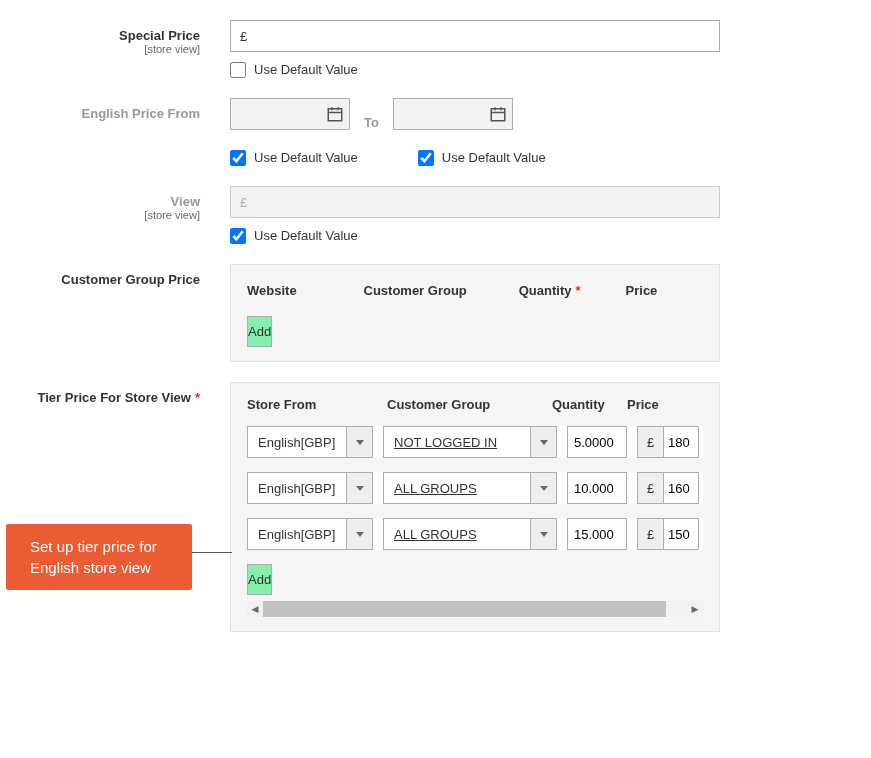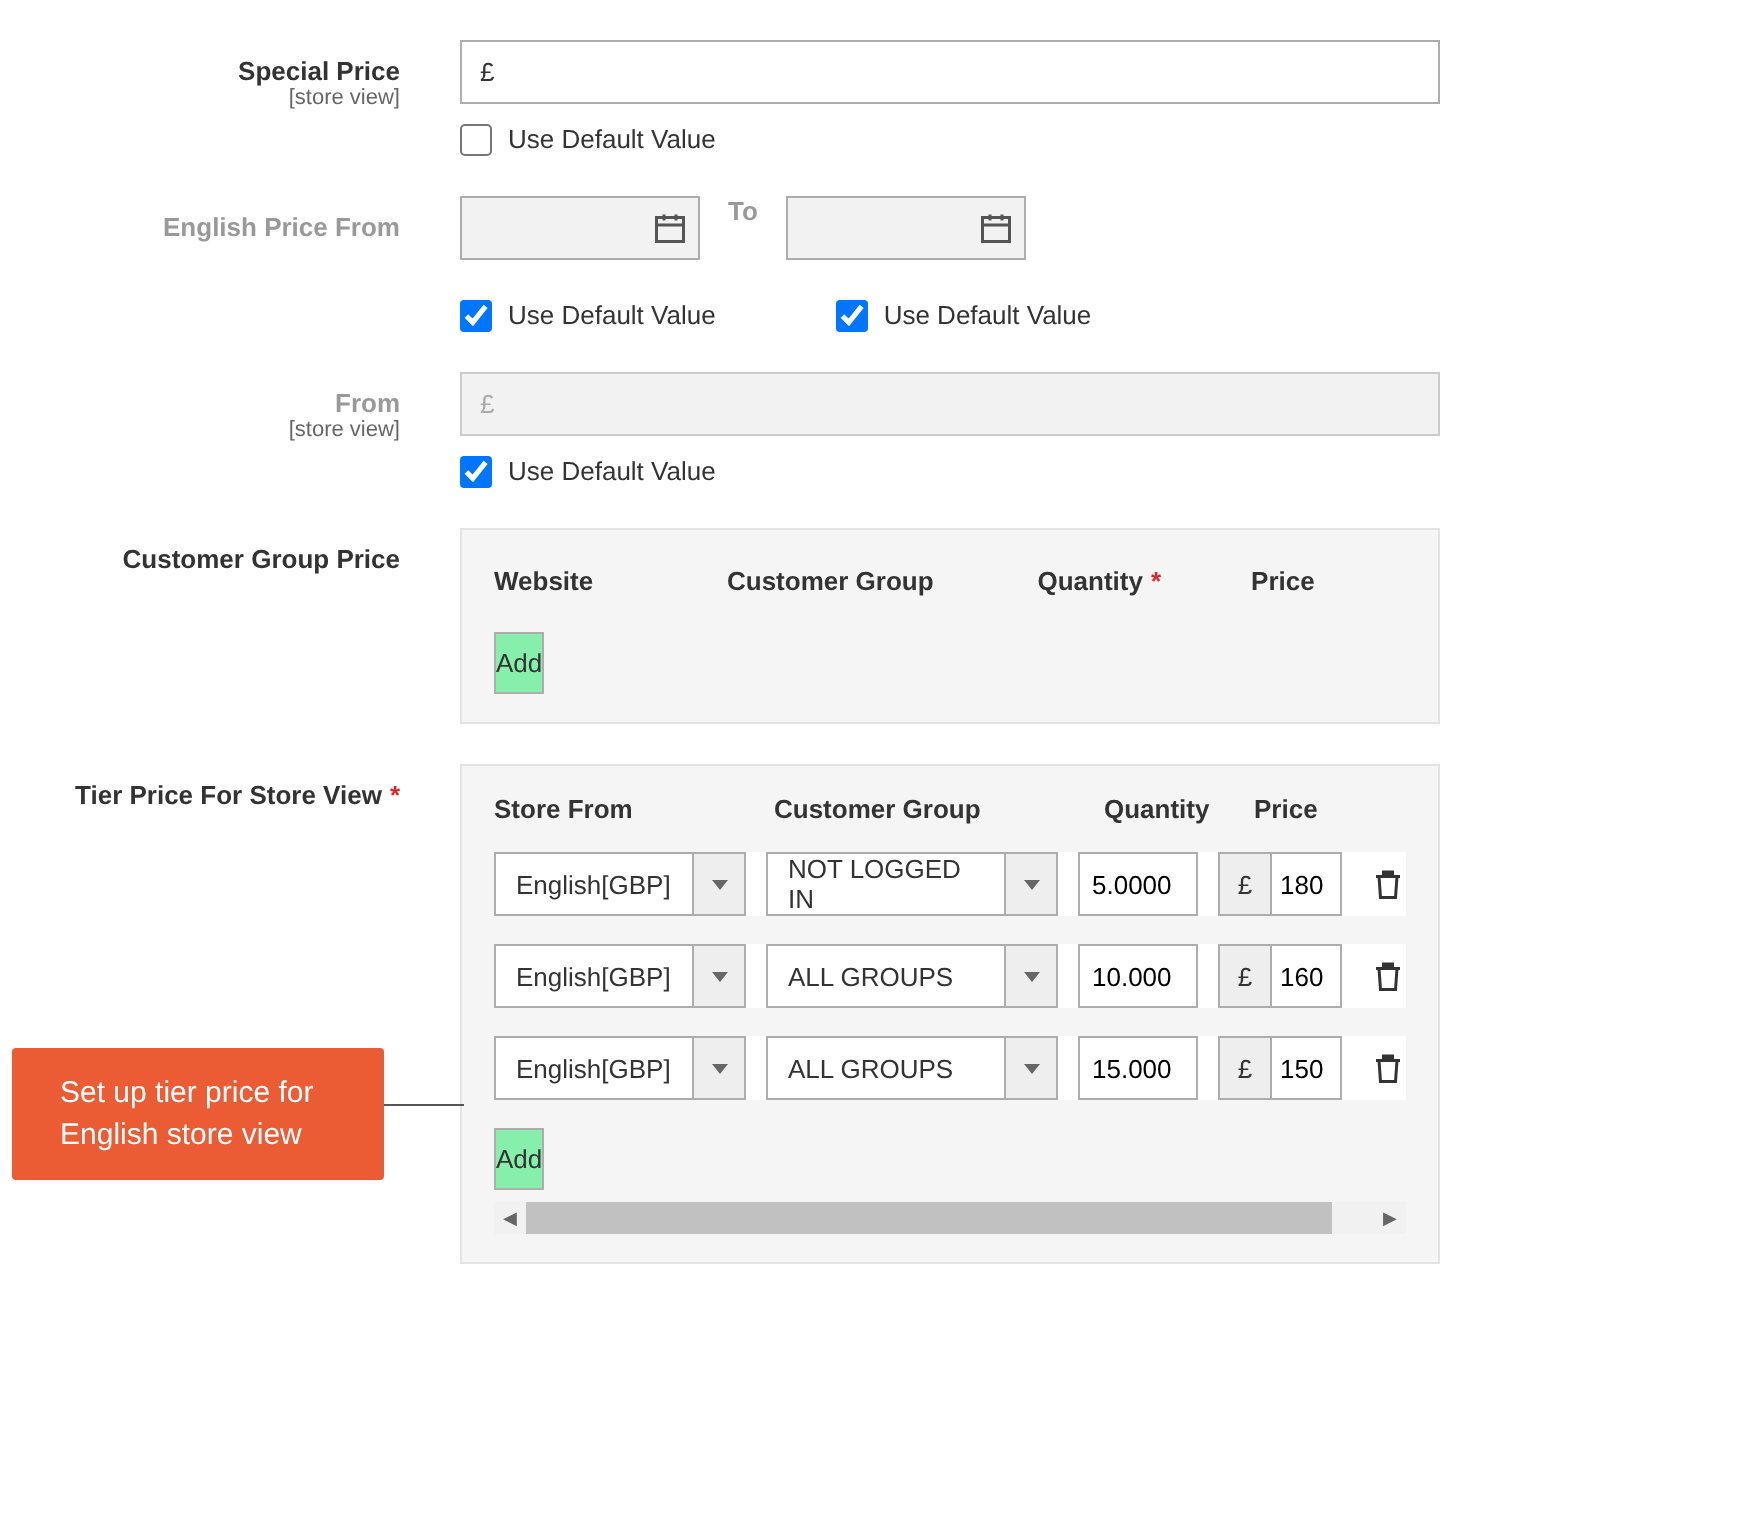--- a/index.html
+++ b/index.html
@@ -11,40 +11,40 @@
 .field-label.disabled { color: #999; }
 .field-control { flex: 1; max-width: 490px; }
 .text-input { width: 100%; height: 32px; border: 1px solid #adadad; padding: 0 8px; font-size: 13px; background: #fff; }
 .text-input.disabled { background: #f2f2f2; color: #999; border-color: #ccc; }
 .currency-input { position: relative; }
 .currency-input .symbol { position: absolute; left: 10px; top: 50%; transform: translateY(-50%); color: #333; }
 .currency-input .symbol.disabled { color: #aaa; }
 .currency-input input { padding-left: 26px; }
 .checkbox-row { display: flex; margin-top: 10px; }
 .checkbox-row input[type="checkbox"] { width: 16px; height: 16px; margin-right: 8px; }
-.date-row { display: flex; align-items: flex-start; gap: 14px; }
+.date-row { display: flex; align-items: flex-end; gap: 14px; }
 .date-input-wrap { position: relative; display: inline-block; }
 .date-input { width: 120px; height: 32px; border: 1px solid #adadad; padding: 0 8px; background: #f2f2f2; }
 .calendar-icon { position: absolute; right: 6px; top: 50%; transform: translateY(-50%); width: 18px; height: 18px; pointer-events: none; }
 .to-label { color: #999; font-weight: 600; }
 .udv-inline { display: flex; gap: 60px; margin-top: 10px; }
 .required-asterisk { color: #e22626; margin-left: 4px; }
 .grid-box { background: #f5f5f5; border: 1px solid #e3e3e3; padding: 14px 16px; max-width: 490px; }
 .grid-header { display: flex; font-weight: 600; margin-bottom: 14px; gap: 10px; }
 .grid-header .col { padding: 4px 0; }
 .cgp .c1 { width: 110px; } .cgp .c2 { width: 150px; } .cgp .c3 { width: 100px; } .cgp .c4 { width: 80px; }
 .btn { display: inline-block; padding: 7px 0; background: #86efac; border: 1px solid #adadad; color: #333; font-size: 13px; cursor: pointer; }
 .tier-header { display: flex; font-weight: 600; margin-bottom: 14px; gap: 10px; }
 .tier-header .tc1 { width: 130px; } .tier-header .tc2 { width: 155px; } .tier-header .tc3 { width: 65px; } .tier-header .tc4 { width: 60px; }
 .tier-row { display: flex; align-items: center; gap: 10px; margin-bottom: 14px; background: #fff; padding: 10px 8px -10px -8px; }
 .select-wrap { display: flex; }
 .select-btn { height: 32px; border: 1px solid #adadad; background: #fff; padding: 0 10px; font-size: 13px; display: flex; align-items: center; }
 .select-dd { width: 26px; height: 32px; border: 1px solid #adadad; border-left: none; background: #eee; display: flex; align-items: center; justify-content: center; cursor: pointer; }
 .sw1 .select-btn { width: 100px; }
-.sw2 .select-btn { width: 120px; }
+.sw2 .select-btn { width: 148px; text-decoration: underline; }
 .qty-input { width: 60px; height: 32px; border: 1px solid #adadad; padding: 0 6px; font-size: 13px; }
 .price-wrap { display: flex; }
 .price-sym { width: 26px; height: 32px; border: 1px solid #adadad; border-right: none; background: #eee; display: flex; align-items: center; justify-content: center; }
 .price-input { width: 36px; height: 32px; border: 1px solid #adadad; padding: 0 4px; font-size: 13px; }
 .trash-btn { width: 20px; height: 24px; cursor: pointer; margin-left: 4px; }
 .scrollbar { height: 16px; background: #f1f1f1; display: flex; align-items: center; margin-top: 6px; }
 .scrollbar .arrow { width: 16px; height: 16px; display: flex; align-items: center; justify-content: center; color: #666; font-size: 9px; }
 .scrollbar .track { flex: 1; height: 16px; background: #f1f1f1; position: relative; }
 .scrollbar .thumb { position: absolute; left: 0; top: 0; height: 16px; width: 95%; background: #c1c1c1; }
 .callout { position: absolute; background: #eb5c35; color: #fff; padding: 12px 14px; font-size: 15px; line-height: 1.4; border-radius: 2px; }
@@ -107,21 +107,21 @@
         <label class="checkbox-row">
           <input type="checkbox" checked="" style="">
           <span>Use Default Value</span>
         </label>
       </div>
     </div>
   </div>
 
   <div class="field-row">
     <div class="field-label disabled">
-      <span>From</span>
+      <span>View</span>
       <span class="scope">[store view]</span>
     </div>
     <div class="field-control">
       <div class="currency-input">
         <span class="symbol disabled">£</span>
         <input type="text" class="text-input disabled" disabled="" style="">
       </div>
       <label class="checkbox-row">
         <input type="checkbox" checked="" style="">
         <span>Use Default Value</span>

